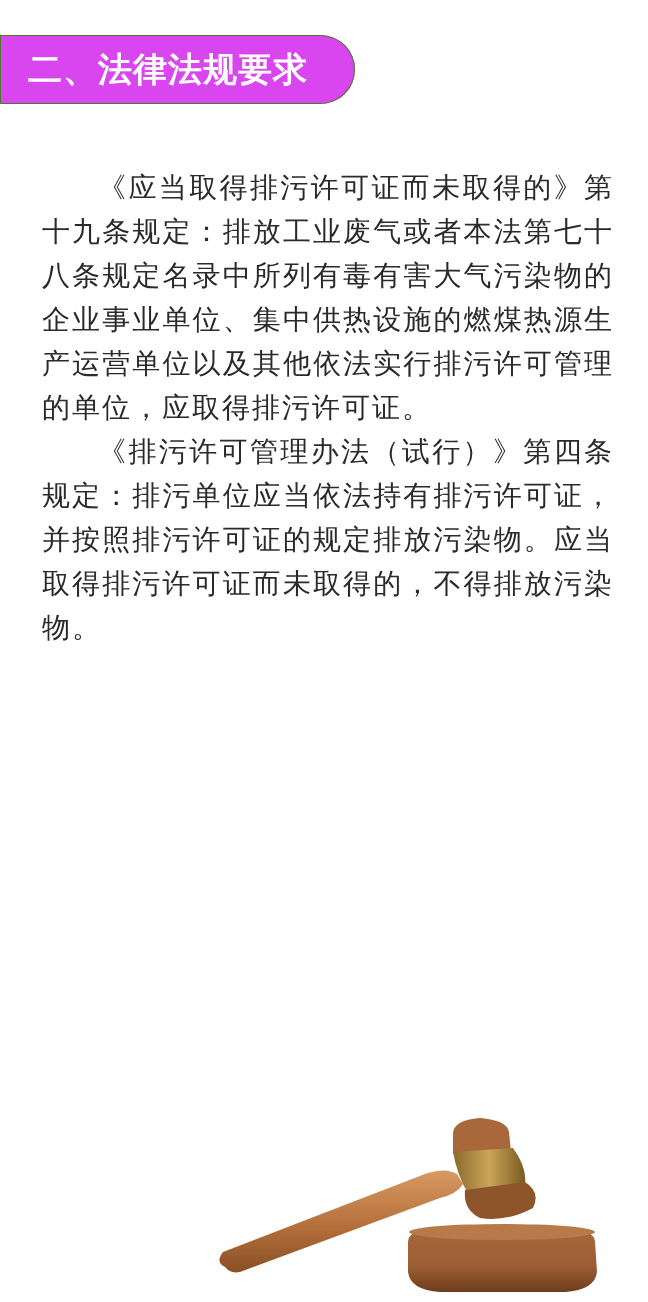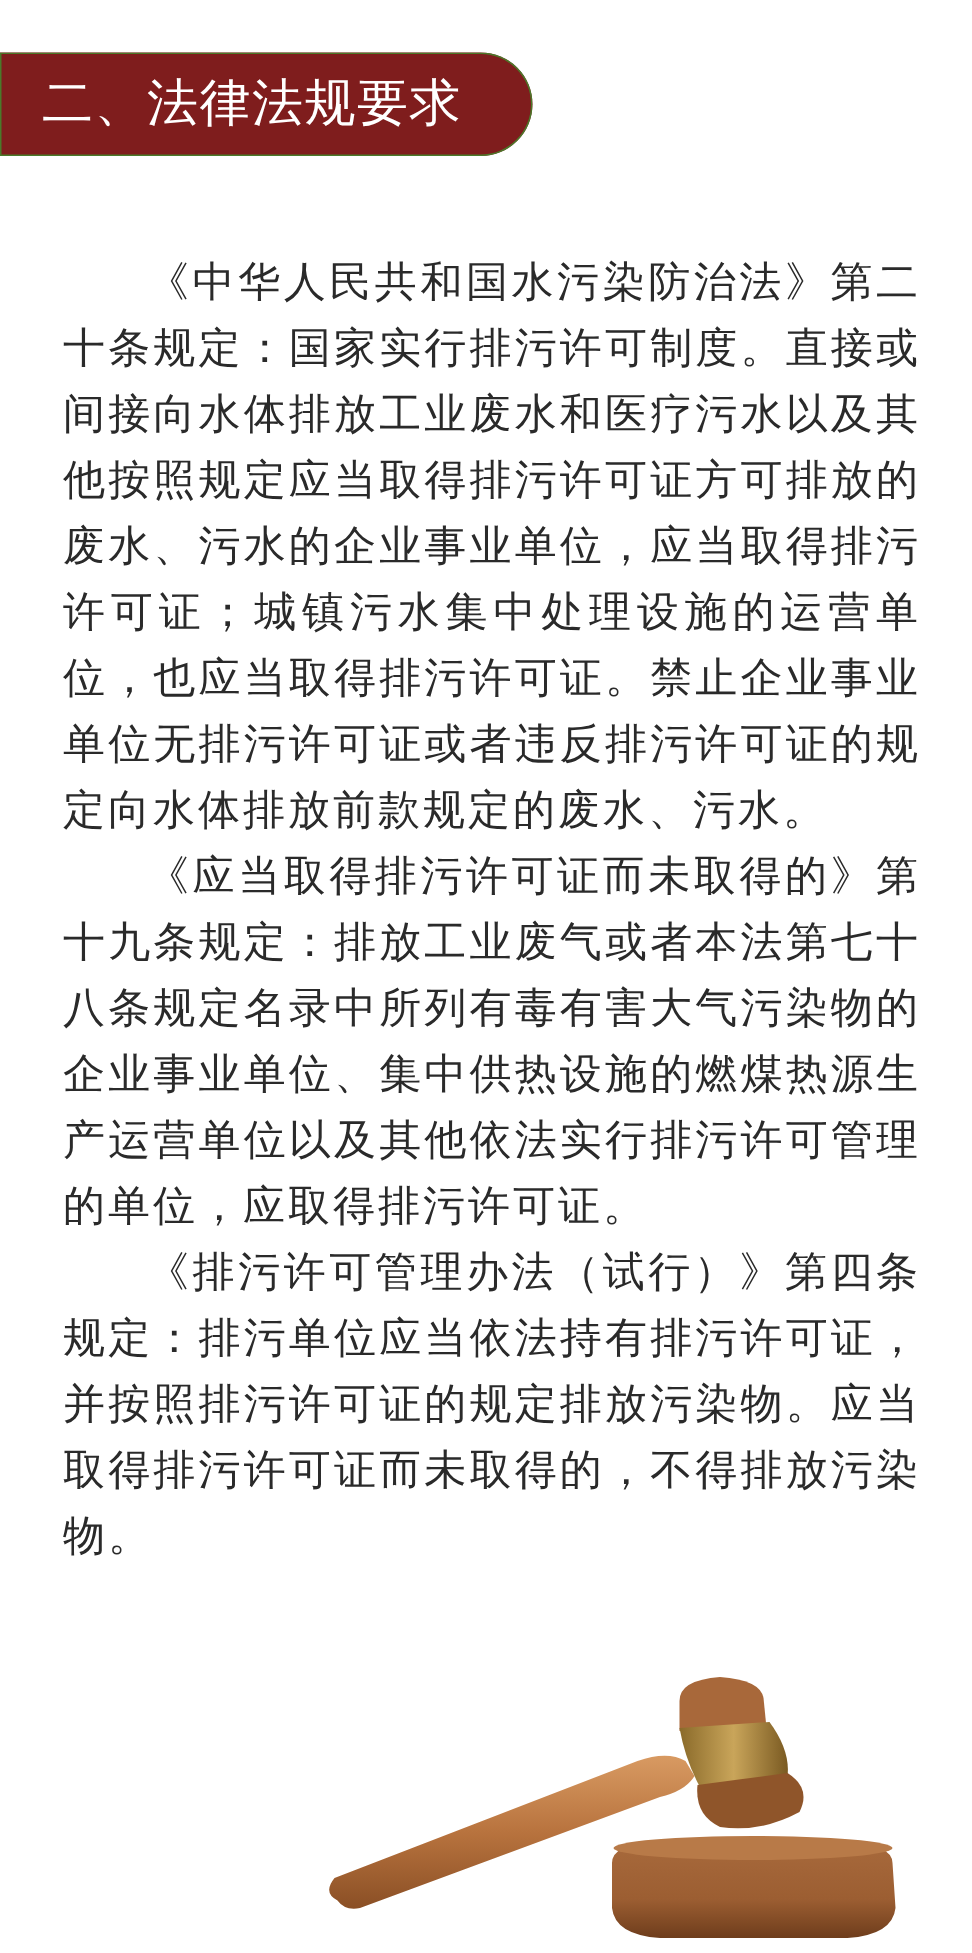--- a/index.html
+++ b/index.html
@@ -1,21 +1,22 @@
 <!DOCTYPE html>
 <html><head>
 <meta charset="utf-8">
 <style>
   html, body { margin: 0; padding: 0; background: #ffffff; }
   body { width: 648px; height: 1302px; position: relative; overflow: hidden;
          font-family: "DejaVu Sans", "Liberation Sans", sans-serif; color: #2a2a2a; }
   .header-bar {
     position: absolute; left: 0; top: 35px; width: 355px; height: 69px;
-    background: #7f1d1d; border-radius: 0 35px 35px 0;
+    background: #d946ef; border-radius: 0 35px 35px 0;
     box-shadow: inset 0 0 0 1px #4a7a2a;
+    font-weight: bold;
   }
   .header-title {
     position: absolute; left: 28px; top: 0; height: 69px; line-height: 69px;
     color: #ffffff; font-size: 34px; letter-spacing: 1px; white-space: nowrap;
   }
   .content { position: absolute; left: 42px; top: 166px; width: 572px; }
   .para {
     margin: 0; font-size: 28px; line-height: 44px; text-indent: 2em;
     text-align: justify; text-align-last: left; letter-spacing: 2px;
     word-break: break-all;
@@ -23,21 +24,20 @@
   .gavel { position: absolute; left: 195px; top: 1112px; width: 440px; height: 190px; }
 </style>
 </head>
 <body>
 
 <div class="header-bar">
   <span class="header-title">二、法律法规要求</span>
 </div>
 
 <div class="content">
-  <p class="para">《中华人民共和国水污染防治法》第二十条规定：国家实行排污许可制度。直接或间接向水体排放工业废水和医疗污水以及其他按照规定应当取得排污许可证方可排放的废水、污水的企业事业单位，应当取得排污许可证；城镇污水集中处理设施的运营单位，也应当取得排污许可证。禁止企业事业单位无排污许可证或者违反排污许可证的规定向水体排放前款规定的废水、污水。</p>
   <p class="para">《应当取得排污许可证而未取得的》第十九条规定：排放工业废气或者本法第七十八条规定名录中所列有毒有害大气污染物的企业事业单位、集中供热设施的燃煤热源生产运营单位以及其他依法实行排污许可管理的单位，应取得排污许可证。</p>
   <p class="para">《排污许可管理办法（试行）》第四条规定：排污单位应当依法持有排污许可证，并按照排污许可证的规定排放污染物。应当取得排污许可证而未取得的，不得排放污染物。</p>
 </div>
 
 <div class="gavel">
   <svg width="440" height="190" viewBox="0 0 440 190">
     <defs>
       <linearGradient id="wood" x1="0" y1="0" x2="0" y2="1">
         <stop offset="0" stop-color="#d89a62"></stop>
         <stop offset="0.5" stop-color="#b8733e"></stop>

